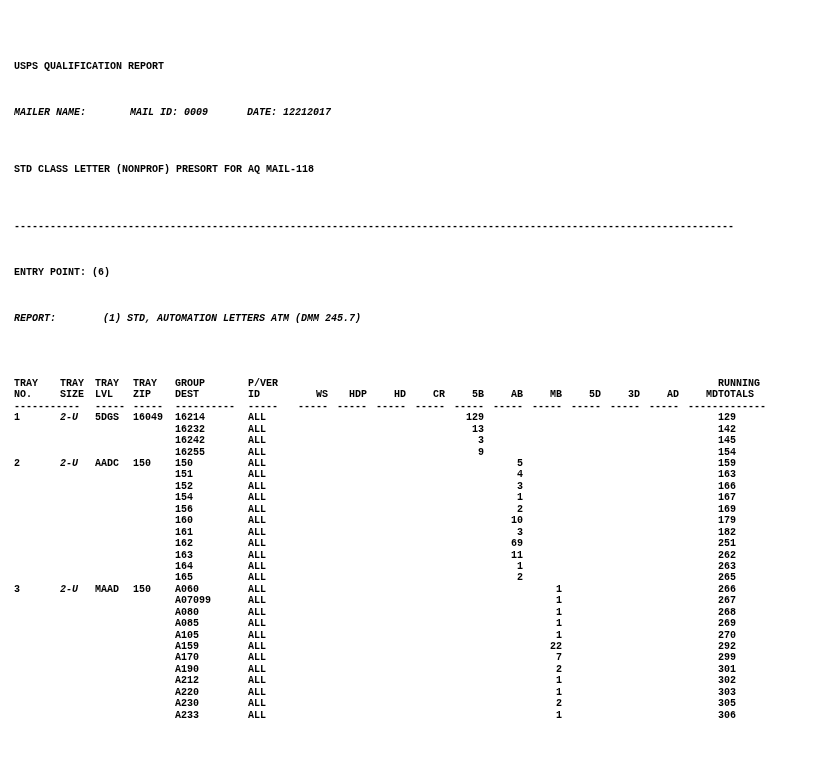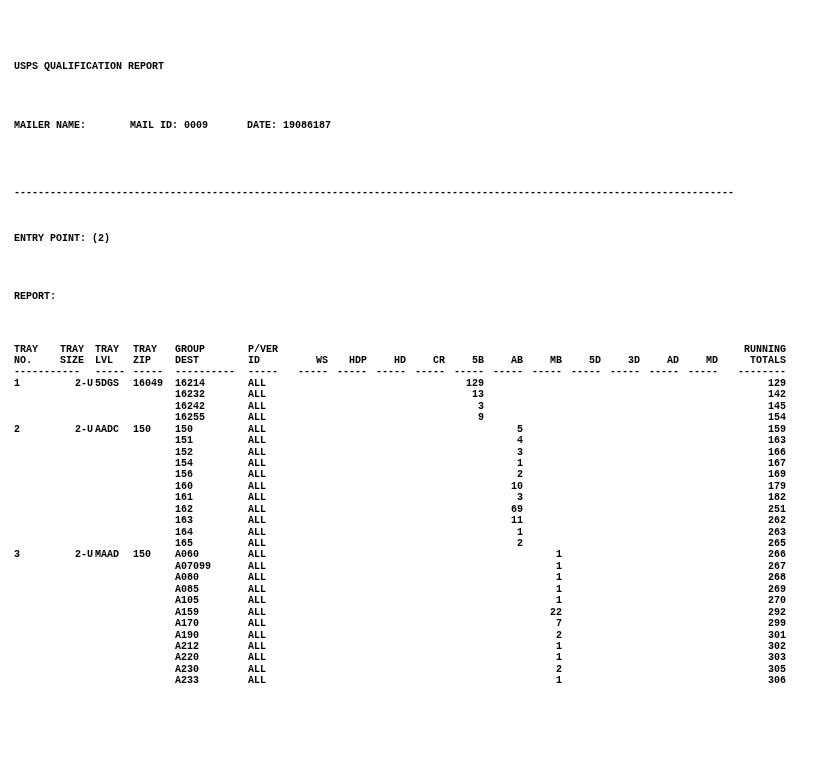--- a/index.html
+++ b/index.html
@@ -10,56 +10,58 @@
     font-family: "Liberation Mono", "DejaVu Sans Mono", monospace;
     font-weight: bold;
     font-size: 10px;
     line-height: 11.45px;
     padding: 15px 0 0 14px;
     position: relative;
     overflow: hidden;
     white-space: pre;
   }
   .line { height: 11.45px; position: relative; }
-  .abs { position: absolute; top: 13px; }
+  .abs { position: absolute; top: 0; font-style: italic; }
   .hr-full { width: 820px; overflow: hidden; }
   .grid-table { margin-top: 8px; width: 776px; }
   .grow {
     display: grid;
     grid-template-columns: 46px 35px 38px 42px 73px 41px repeat(11, 39px) 72px;
     height: 11.45px;
   }
   .c { overflow: visible; white-space: pre; }
   .num  { text-align: right; }
-  .size { text-align: right; padding-right: 2px; }
-  .run  { text-align: right; padding-right: 4px; }
+  .size { padding-right: 2px; font-style: italic; }
+  .run  { padding-right: 4px; }
 </style>
 </head>
 <body>
 
 <div class="page">
 
   
   <div class="line">USPS QUALIFICATION REPORT</div>
 
   <div class="line">
     <span class="abs" style="left:0">MAILER NAME:</span>
     <span class="abs" style="left:116px">MAIL ID: 0009</span>
-    <span class="abs" style="left:233px">DATE: 19086187</span>
+    <span class="abs" style="left:233px">DATE: 12212017</span>
   </div>
 
 
+  <div class="line">STD CLASS LETTER (NONPROF) PRESORT FOR AQ MAIL-118</div>
 
 
   <div class="line hr-full dashfill">------------------------------------------------------------------------------------------------------------------------</div>
 
-  <div class="line">ENTRY POINT: (2)</div>
+  <div class="line">ENTRY POINT: (6)</div>
 
   <div class="line">
     <span class="abs" style="left:0">REPORT:</span>
+    <span class="abs" style="left:89px">(1) STD, AUTOMATION LETTERS ATM (DMM 245.7)</span>
   </div>
 
   
   <div class="grid-table" id="presort-table"><div class="grow"><span class="c">TRAY</span><span class="c">TRAY</span><span class="c">TRAY</span><span class="c">TRAY</span><span class="c">GROUP</span><span class="c">P/VER</span><span class="c num"></span><span class="c num"></span><span class="c num"></span><span class="c num"></span><span class="c num"></span><span class="c num"></span><span class="c num"></span><span class="c num"></span><span class="c num"></span><span class="c num"></span><span class="c num"></span><span class="c run">RUNNING</span></div><div class="grow"><span class="c">NO.</span><span class="c">SIZE</span><span class="c">LVL</span><span class="c">ZIP</span><span class="c">DEST</span><span class="c">ID</span><span class="c num">WS</span><span class="c num">HDP</span><span class="c num">HD</span><span class="c num">CR</span><span class="c num">5B</span><span class="c num">AB</span><span class="c num">MB</span><span class="c num">5D</span><span class="c num">3D</span><span class="c num">AD</span><span class="c num">MD</span><span class="c run">TOTALS</span></div><div class="grow"><span class="c" style="grid-column: span 2;">-----------</span><span class="c">-----</span><span class="c">-----</span><span class="c">----------</span><span class="c">-----</span><span class="c num">-----</span><span class="c num">-----</span><span class="c num">-----</span><span class="c num">-----</span><span class="c num">-----</span><span class="c num">-----</span><span class="c num">-----</span><span class="c num">-----</span><span class="c num">-----</span><span class="c num">-----</span><span class="c num">-----</span><span class="c run">--------</span></div><div class="grow"><span class="c">1</span><span class="c size">2-U</span><span class="c">5DGS</span><span class="c">16049</span><span class="c dest">16214</span><span class="c">ALL</span><span class="c num"></span><span class="c num"></span><span class="c num"></span><span class="c num"></span><span class="c num">129</span><span class="c num"></span><span class="c num"></span><span class="c num"></span><span class="c num"></span><span class="c num"></span><span class="c num"></span><span class="c run">129</span></div><div class="grow"><span class="c"></span><span class="c size"></span><span class="c"></span><span class="c"></span><span class="c dest">16232</span><span class="c">ALL</span><span class="c num"></span><span class="c num"></span><span class="c num"></span><span class="c num"></span><span class="c num">13</span><span class="c num"></span><span class="c num"></span><span class="c num"></span><span class="c num"></span><span class="c num"></span><span class="c num"></span><span class="c run">142</span></div><div class="grow"><span class="c"></span><span class="c size"></span><span class="c"></span><span class="c"></span><span class="c dest">16242</span><span class="c">ALL</span><span class="c num"></span><span class="c num"></span><span class="c num"></span><span class="c num"></span><span class="c num">3</span><span class="c num"></span><span class="c num"></span><span class="c num"></span><span class="c num"></span><span class="c num"></span><span class="c num"></span><span class="c run">145</span></div><div class="grow"><span class="c"></span><span class="c size"></span><span class="c"></span><span class="c"></span><span class="c dest">16255</span><span class="c">ALL</span><span class="c num"></span><span class="c num"></span><span class="c num"></span><span class="c num"></span><span class="c num">9</span><span class="c num"></span><span class="c num"></span><span class="c num"></span><span class="c num"></span><span class="c num"></span><span class="c num"></span><span class="c run">154</span></div><div class="grow"><span class="c">2</span><span class="c size">2-U</span><span class="c">AADC</span><span class="c">150</span><span class="c dest">150</span><span class="c">ALL</span><span class="c num"></span><span class="c num"></span><span class="c num"></span><span class="c num"></span><span class="c num"></span><span class="c num">5</span><span class="c num"></span><span class="c num"></span><span class="c num"></span><span class="c num"></span><span class="c num"></span><span class="c run">159</span></div><div class="grow"><span class="c"></span><span class="c size"></span><span class="c"></span><span class="c"></span><span class="c dest">151</span><span class="c">ALL</span><span class="c num"></span><span class="c num"></span><span class="c num"></span><span class="c num"></span><span class="c num"></span><span class="c num">4</span><span class="c num"></span><span class="c num"></span><span class="c num"></span><span class="c num"></span><span class="c num"></span><span class="c run">163</span></div><div class="grow"><span class="c"></span><span class="c size"></span><span class="c"></span><span class="c"></span><span class="c dest">152</span><span class="c">ALL</span><span class="c num"></span><span class="c num"></span><span class="c num"></span><span class="c num"></span><span class="c num"></span><span class="c num">3</span><span class="c num"></span><span class="c num"></span><span class="c num"></span><span class="c num"></span><span class="c num"></span><span class="c run">166</span></div><div class="grow"><span class="c"></span><span class="c size"></span><span class="c"></span><span class="c"></span><span class="c dest">154</span><span class="c">ALL</span><span class="c num"></span><span class="c num"></span><span class="c num"></span><span class="c num"></span><span class="c num"></span><span class="c num">1</span><span class="c num"></span><span class="c num"></span><span class="c num"></span><span class="c num"></span><span class="c num"></span><span class="c run">167</span></div><div class="grow"><span class="c"></span><span class="c size"></span><span class="c"></span><span class="c"></span><span class="c dest">156</span><span class="c">ALL</span><span class="c num"></span><span class="c num"></span><span class="c num"></span><span class="c num"></span><span class="c num"></span><span class="c num">2</span><span class="c num"></span><span class="c num"></span><span class="c num"></span><span class="c num"></span><span class="c num"></span><span class="c run">169</span></div><div class="grow"><span class="c"></span><span class="c size"></span><span class="c"></span><span class="c"></span><span class="c dest">160</span><span class="c">ALL</span><span class="c num"></span><span class="c num"></span><span class="c num"></span><span class="c num"></span><span class="c num"></span><span class="c num">10</span><span class="c num"></span><span class="c num"></span><span class="c num"></span><span class="c num"></span><span class="c num"></span><span class="c run">179</span></div><div class="grow"><span class="c"></span><span class="c size"></span><span class="c"></span><span class="c"></span><span class="c dest">161</span><span class="c">ALL</span><span class="c num"></span><span class="c num"></span><span class="c num"></span><span class="c num"></span><span class="c num"></span><span class="c num">3</span><span class="c num"></span><span class="c num"></span><span class="c num"></span><span class="c num"></span><span class="c num"></span><span class="c run">182</span></div><div class="grow"><span class="c"></span><span class="c size"></span><span class="c"></span><span class="c"></span><span class="c dest">162</span><span class="c">ALL</span><span class="c num"></span><span class="c num"></span><span class="c num"></span><span class="c num"></span><span class="c num"></span><span class="c num">69</span><span class="c num"></span><span class="c num"></span><span class="c num"></span><span class="c num"></span><span class="c num"></span><span class="c run">251</span></div><div class="grow"><span class="c"></span><span class="c size"></span><span class="c"></span><span class="c"></span><span class="c dest">163</span><span class="c">ALL</span><span class="c num"></span><span class="c num"></span><span class="c num"></span><span class="c num"></span><span class="c num"></span><span class="c num">11</span><span class="c num"></span><span class="c num"></span><span class="c num"></span><span class="c num"></span><span class="c num"></span><span class="c run">262</span></div><div class="grow"><span class="c"></span><span class="c size"></span><span class="c"></span><span class="c"></span><span class="c dest">164</span><span class="c">ALL</span><span class="c num"></span><span class="c num"></span><span class="c num"></span><span class="c num"></span><span class="c num"></span><span class="c num">1</span><span class="c num"></span><span class="c num"></span><span class="c num"></span><span class="c num"></span><span class="c num"></span><span class="c run">263</span></div><div class="grow"><span class="c"></span><span class="c size"></span><span class="c"></span><span class="c"></span><span class="c dest">165</span><span class="c">ALL</span><span class="c num"></span><span class="c num"></span><span class="c num"></span><span class="c num"></span><span class="c num"></span><span class="c num">2</span><span class="c num"></span><span class="c num"></span><span class="c num"></span><span class="c num"></span><span class="c num"></span><span class="c run">265</span></div><div class="grow"><span class="c">3</span><span class="c size">2-U</span><span class="c">MAAD</span><span class="c">150</span><span class="c dest">A060</span><span class="c">ALL</span><span class="c num"></span><span class="c num"></span><span class="c num"></span><span class="c num"></span><span class="c num"></span><span class="c num"></span><span class="c num">1</span><span class="c num"></span><span class="c num"></span><span class="c num"></span><span class="c num"></span><span class="c run">266</span></div><div class="grow"><span class="c"></span><span class="c size"></span><span class="c"></span><span class="c"></span><span class="c dest">A07099</span><span class="c">ALL</span><span class="c num"></span><span class="c num"></span><span class="c num"></span><span class="c num"></span><span class="c num"></span><span class="c num"></span><span class="c num">1</span><span class="c num"></span><span class="c num"></span><span class="c num"></span><span class="c num"></span><span class="c run">267</span></div><div class="grow"><span class="c"></span><span class="c size"></span><span class="c"></span><span class="c"></span><span class="c dest">A080</span><span class="c">ALL</span><span class="c num"></span><span class="c num"></span><span class="c num"></span><span class="c num"></span><span class="c num"></span><span class="c num"></span><span class="c num">1</span><span class="c num"></span><span class="c num"></span><span class="c num"></span><span class="c num"></span><span class="c run">268</span></div><div class="grow"><span class="c"></span><span class="c size"></span><span class="c"></span><span class="c"></span><span class="c dest">A085</span><span class="c">ALL</span><span class="c num"></span><span class="c num"></span><span class="c num"></span><span class="c num"></span><span class="c num"></span><span class="c num"></span><span class="c num">1</span><span class="c num"></span><span class="c num"></span><span class="c num"></span><span class="c num"></span><span class="c run">269</span></div><div class="grow"><span class="c"></span><span class="c size"></span><span class="c"></span><span class="c"></span><span class="c dest">A105</span><span class="c">ALL</span><span class="c num"></span><span class="c num"></span><span class="c num"></span><span class="c num"></span><span class="c num"></span><span class="c num"></span><span class="c num">1</span><span class="c num"></span><span class="c num"></span><span class="c num"></span><span class="c num"></span><span class="c run">270</span></div><div class="grow"><span class="c"></span><span class="c size"></span><span class="c"></span><span class="c"></span><span class="c dest">A159</span><span class="c">ALL</span><span class="c num"></span><span class="c num"></span><span class="c num"></span><span class="c num"></span><span class="c num"></span><span class="c num"></span><span class="c num">22</span><span class="c num"></span><span class="c num"></span><span class="c num"></span><span class="c num"></span><span class="c run">292</span></div><div class="grow"><span class="c"></span><span class="c size"></span><span class="c"></span><span class="c"></span><span class="c dest">A170</span><span class="c">ALL</span><span class="c num"></span><span class="c num"></span><span class="c num"></span><span class="c num"></span><span class="c num"></span><span class="c num"></span><span class="c num">7</span><span class="c num"></span><span class="c num"></span><span class="c num"></span><span class="c num"></span><span class="c run">299</span></div><div class="grow"><span class="c"></span><span class="c size"></span><span class="c"></span><span class="c"></span><span class="c dest">A190</span><span class="c">ALL</span><span class="c num"></span><span class="c num"></span><span class="c num"></span><span class="c num"></span><span class="c num"></span><span class="c num"></span><span class="c num">2</span><span class="c num"></span><span class="c num"></span><span class="c num"></span><span class="c num"></span><span class="c run">301</span></div><div class="grow"><span class="c"></span><span class="c size"></span><span class="c"></span><span class="c"></span><span class="c dest">A212</span><span class="c">ALL</span><span class="c num"></span><span class="c num"></span><span class="c num"></span><span class="c num"></span><span class="c num"></span><span class="c num"></span><span class="c num">1</span><span class="c num"></span><span class="c num"></span><span class="c num"></span><span class="c num"></span><span class="c run">302</span></div><div class="grow"><span class="c"></span><span class="c size"></span><span class="c"></span><span class="c"></span><span class="c dest">A220</span><span class="c">ALL</span><span class="c num"></span><span class="c num"></span><span class="c num"></span><span class="c num"></span><span class="c num"></span><span class="c num"></span><span class="c num">1</span><span class="c num"></span><span class="c num"></span><span class="c num"></span><span class="c num"></span><span class="c run">303</span></div><div class="grow"><span class="c"></span><span class="c size"></span><span class="c"></span><span class="c"></span><span class="c dest">A230</span><span class="c">ALL</span><span class="c num"></span><span class="c num"></span><span class="c num"></span><span class="c num"></span><span class="c num"></span><span class="c num"></span><span class="c num">2</span><span class="c num"></span><span class="c num"></span><span class="c num"></span><span class="c num"></span><span class="c run">305</span></div><div class="grow"><span class="c"></span><span class="c size"></span><span class="c"></span><span class="c"></span><span class="c dest">A233</span><span class="c">ALL</span><span class="c num"></span><span class="c num"></span><span class="c num"></span><span class="c num"></span><span class="c num"></span><span class="c num"></span><span class="c num">1</span><span class="c num"></span><span class="c num"></span><span class="c num"></span><span class="c num"></span><span class="c run">306</span></div></div>
 
   
   
 
 </div>
 

